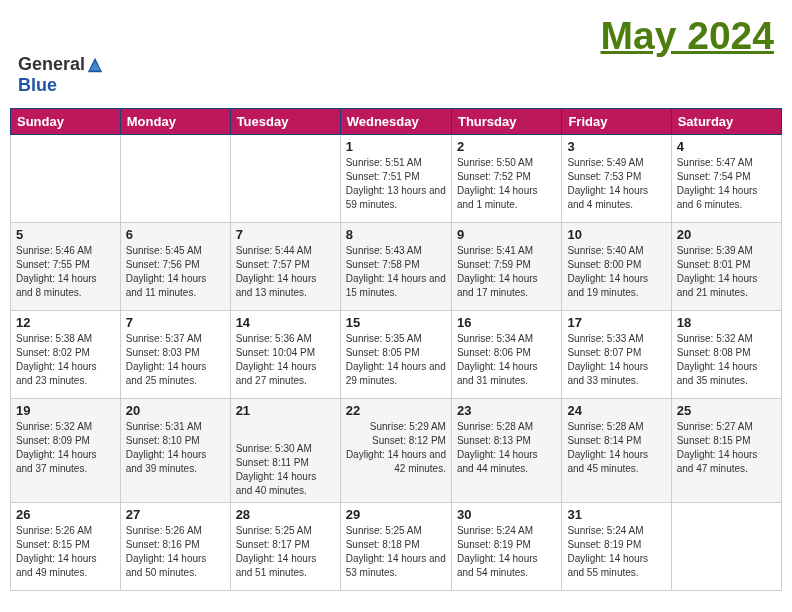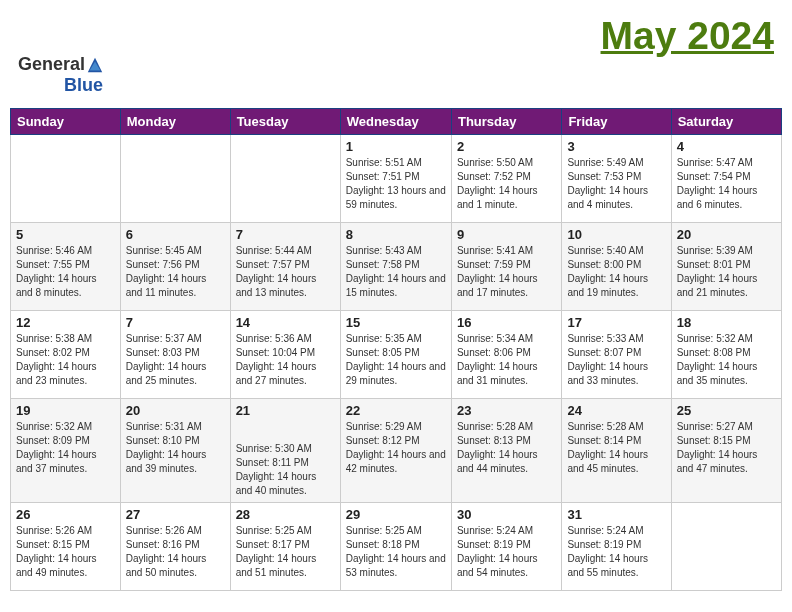--- a/index.html
+++ b/index.html
@@ -29,21 +29,20 @@
     }
     .logo-general {
       font-size: 18px;
       font-weight: bold;
       color: #333;
     }
     .logo-blue {
       font-size: 18px;
       font-weight: bold;
       color: #2255a4;
-      margin-left: 46px;
     }
     .logo-icon {
       width: 18px;
       height: 18px;
       margin: 0 1px;
     }
     .title-area {
       text-align: right;
     }
     .month-title {
@@ -55,21 +54,21 @@
     .location {
       font-size: 16px;
       color: #555;
     }
     .calendar-table {
       width: 100%;
       border-collapse: collapse;
       font-size: 10.5px;
     }
     .calendar-table thead tr th {
-      background-color: #701a75;
+      background-color: #be185d;
       color: white;
       text-align: left;
       padding: 5px 6px;
       font-size: 13px;
       font-weight: bold;
       border: 1px solid #1a4080;
     }
     .calendar-table tbody tr td {
       border: 1px solid #ccc;
       vertical-align: top;
@@ -259,21 +258,21 @@
 Daylight: 14 hours and 39 minutes.</div>
         </td>
         <td>
           <div class="day-number">21</div>
           <div class="day-info" style="white-space: pre-line; margin-top: 24px;">Sunrise: 5:30 AM
 Sunset: 8:11 PM
 Daylight: 14 hours and 40 minutes.</div>
         </td>
         <td>
           <div class="day-number">22</div>
-          <div class="day-info" style="white-space: pre-line;">Sunrise: 5:29 AM
+          <div class="day-info" style="white-space: pre-line; text-align: right;">Sunrise: 5:29 AM
 Sunset: 8:12 PM
 Daylight: 14 hours and 42 minutes.</div>
         </td>
         <td>
           <div class="day-number">23</div>
           <div class="day-info" style="white-space: pre-line;">Sunrise: 5:28 AM
 Sunset: 8:13 PM
 Daylight: 14 hours and 44 minutes.</div>
         </td>
         <td>

